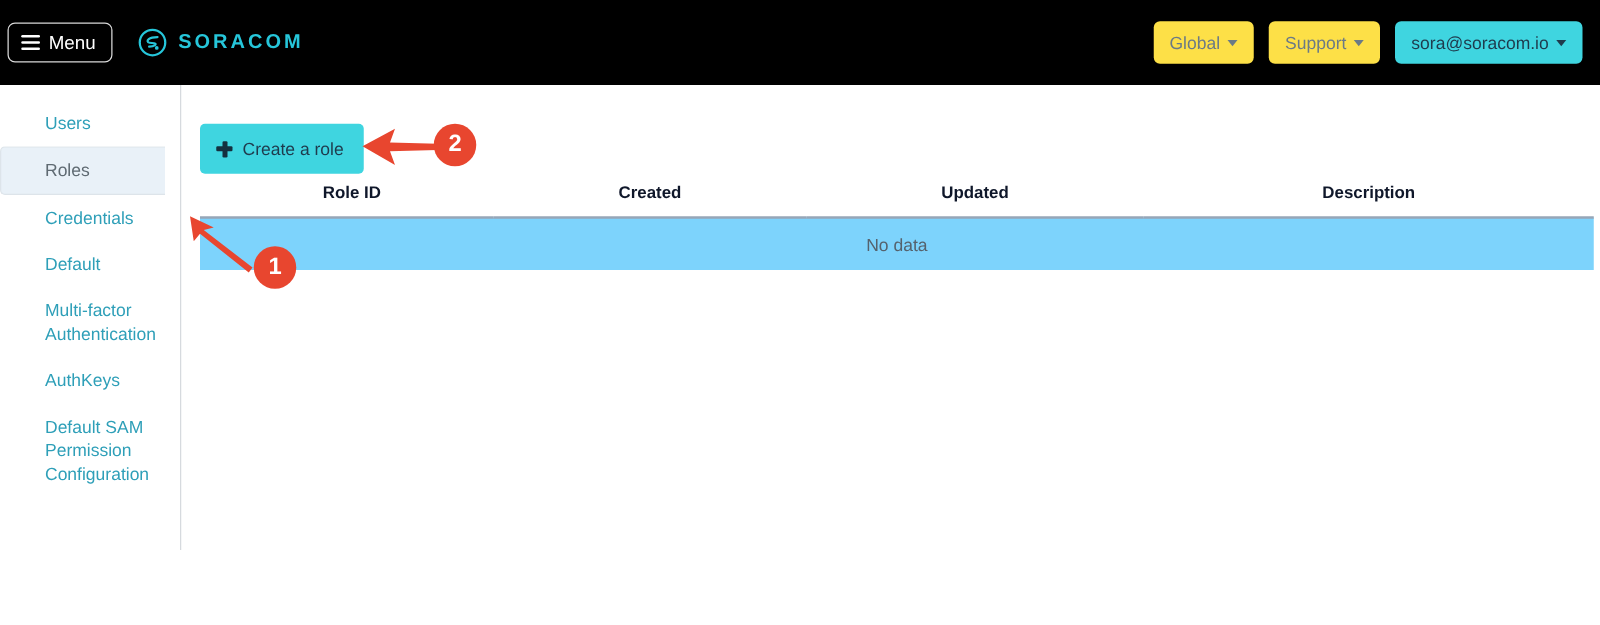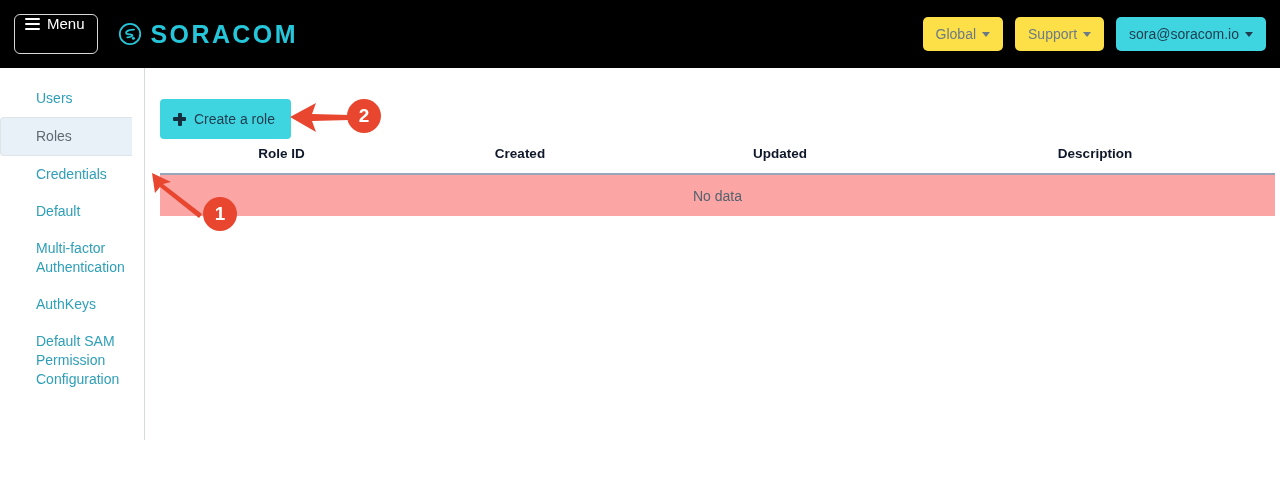--- a/index.html
+++ b/index.html
@@ -11,45 +11,45 @@
   }
 
   
   .topbar {
     position: absolute; top: 0; left: 0;
     width: 1280px; height: 68px;
     background: #000000;
     display: flex; align-items: center;
   }
   .menu-btn {
-    margin-left: 14px;
-    height: 40px;
+    margin-left: 6px;
+    height: 32px;
     padding: 0 12px 0 10px;
     border: 1px solid #d9d9d9;
     border-radius: 6px;
     background: transparent;
     color: #ffffff;
     font-size: 15px;
-    display: flex; align-items: flex-start; gap: 7px;
+    display: flex; align-items: center; gap: 7px;
     cursor: pointer;
     font-family: "Liberation Sans", sans-serif;
   }
   .hamburger { display: inline-block; width: 15px; }
   .hamburger span {
     display: block; height: 2px; background: #ffffff;
     margin: 3px 0; border-radius: 1px;
   }
   .brand {
     margin-left: 20px;
     display: flex; align-items: center; gap: 9px;
   }
   .brand-mark { width: 24px; height: 24px; display: block; }
   .brand-text {
     color: #26c6da;
-    font-size: 25px;
+    font-size: 16px;
     font-weight: bold;
     letter-spacing: 2.4px;
   }
   .topbar-right {
     margin-left: auto; margin-right: 14px;
     display: flex; align-items: center; gap: 12px;
   }
   .pill {
     height: 34px; padding: 0 13px;
     border-radius: 5px;
@@ -126,21 +126,21 @@
     font-weight: bold;
     color: #0f172a;
     padding: 0 0 12px 0;
     border-bottom: 2px solid #96a6b8;
   }
   thead th.c1 { width: 235px; padding-left: 8px; }
   thead th.c2 { width: 250px; }
   thead th.c3 { width: 270px; }
   thead th.c4 { width: auto; }
   tbody td {
-    background: #fca5a5;
+    background: #7dd3fc;
     height: 42px;
     font-size: 14px;
     color: #55626d;
     text-align: center;
   }
 
   
   .anno { position: absolute; pointer-events: none; }
   .badge {
     position: absolute;

